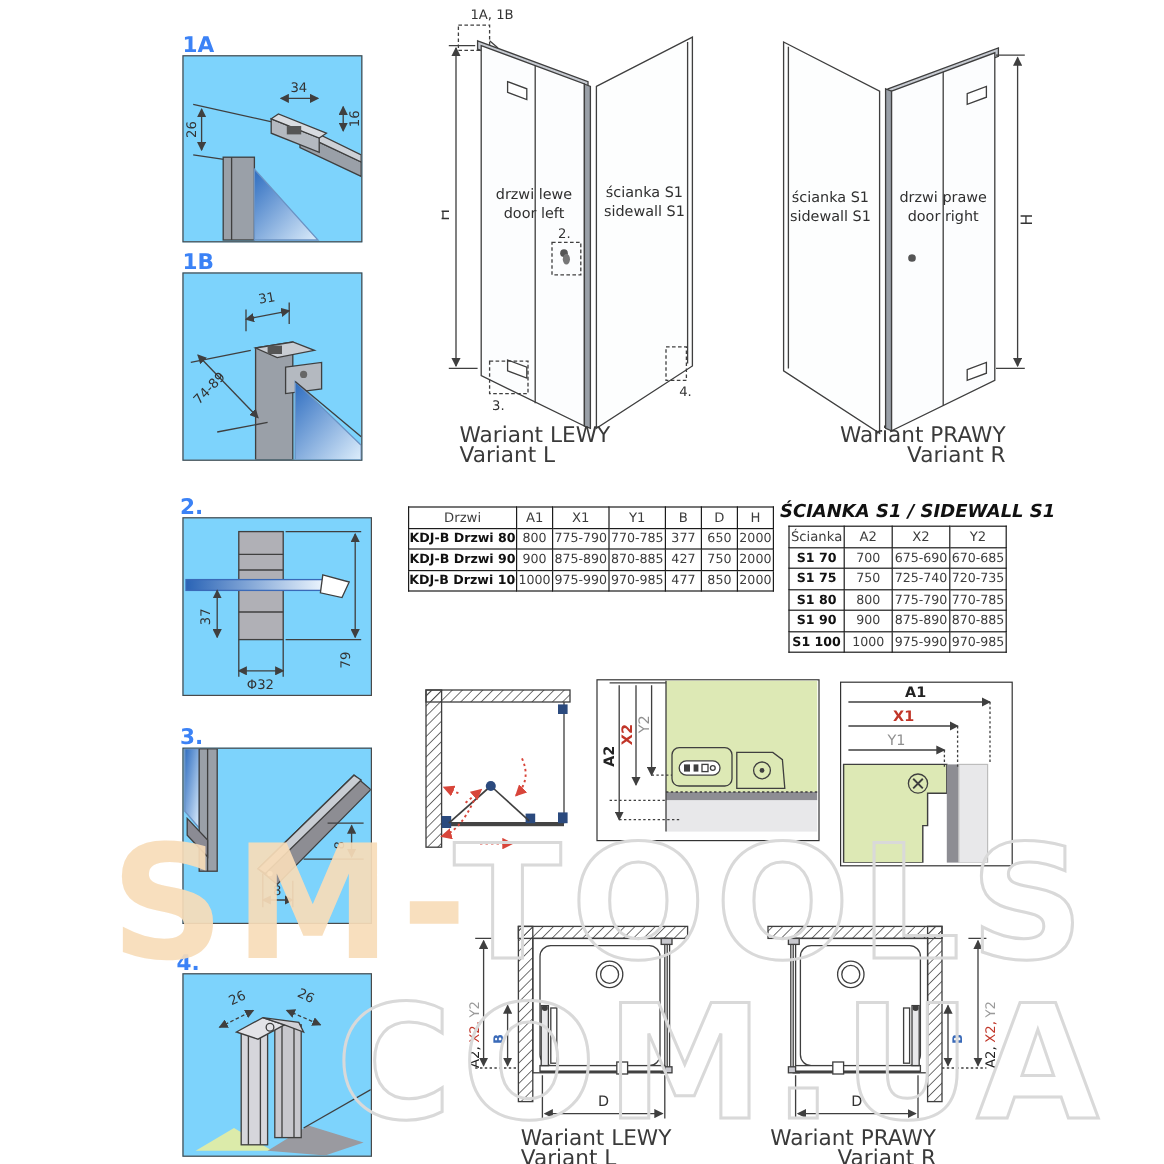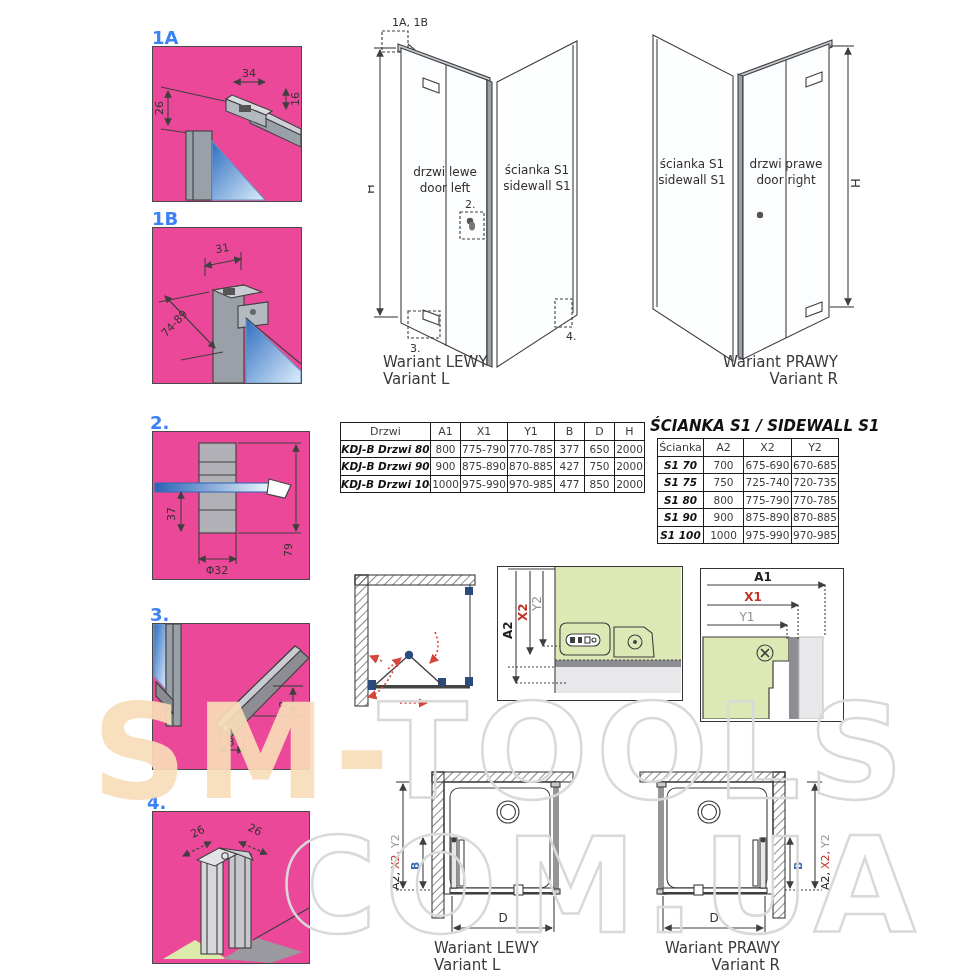--- a/index.html
+++ b/index.html
@@ -1,29 +1,29 @@
 <!DOCTYPE html>
 <html><head>
 <meta charset="utf-8">
 <style>
   html,body{margin:0;padding:0;background:#fff;}
   #stage{position:relative;width:970px;height:970px;background:#fff;overflow:hidden;
          font-family:"DejaVu Sans","Liberation Sans",sans-serif;color:#333;}
   .panel{position:absolute;}
-  .dbox{position:absolute;border:1.4px solid #4a4a4a;background:#ec4899;}
+  .dbox{position:absolute;border:1.4px solid #4a4a4a;background:#7dd3fc;}
   .lbl{position:absolute;font-size:18px;font-weight:600;color:#3b82f6;}
   .iso-label{font-size:12px;fill:#2f2f2f;}
-  .cap{position:absolute;font-size:15px;line-height:17px;color:#3a3a3a;}
+  .cap{position:absolute;font-size:18px;line-height:17px;color:#3a3a3a;}
   .cap.right{text-align:right;}
   .tbl-title{font-size:15px;font-weight:bold;font-style:italic;color:#111;white-space:nowrap;}
   table.dim{border-collapse:collapse;table-layout:fixed;background:#fff;margin-top:3px;}
   table.dim td,table.dim th{border:1.2px solid #1c1c1c;font-size:10.5px;text-align:center;
       padding:0;height:16.5px;overflow:hidden;white-space:nowrap;color:#3c3c3c;}
   table.dim th{font-size:11px;font-weight:normal;}
-  table.dim td.rowlbl{font-weight:bold;font-style:italic;color:#111;}
+  table.dim td.rowlbl{font-weight:bold;color:#111;}
   .c-black{color:#111;} .c-red{color:#c13528;} .c-gray{color:#909090;}
   .c-blue{color:#3a6ab8;} .c-purple{color:#4b3a96;}
   svg text{font-family:"DejaVu Sans","Liberation Sans",sans-serif;}
   .dimtxt{font-size:11px;fill:#333;}
   .wm{position:absolute;left:0;top:0;pointer-events:none;}
 </style>
 </head>
 <body>
 
 <div id="stage">
@@ -90,21 +90,21 @@
           <line x1="88" y1="42" x2="88" y2="24"></line>
         <line x1="12" y1="68" x2="62" y2="120" marker-start="url(#ah)" marker-end="url(#ah)"></line>
         <line x1="6" y1="74" x2="56" y2="64"></line>
           <line x1="28" y1="132" x2="70" y2="124"></line>
       </g>
       <text class="dimtxt" transform="translate(70,24) rotate(-10)" text-anchor="middle">31</text>
       <text class="dimtxt" transform="translate(24,98) rotate(-46)" text-anchor="middle">74-89</text>
     </svg>
   </div>
 
-  <div class="panel" style="left:368px;top:14px">
+  <div class="panel" style="left:368px;top:4px">
     <svg width="235" height="358">
       <g stroke="#3f3f3f" stroke-width="1.1" fill="none">
         <rect x="14" y="17" width="26" height="21" stroke-dasharray="3 2"></rect>
         <line x1="40" y1="30" x2="47" y2="36"></line>
         <polygon points="30,30 122,64 122,71 30,37" fill="#c6cad1"></polygon>
         <polygon points="33,34 119,66 119,351 33,309" fill="#fcfdfe"></polygon>
         <polygon points="119,66 124,68 124,353 119,351" fill="#9aa0a8"></polygon>
         <line x1="78" y1="51" x2="78" y2="332"></line>
         <polygon points="55,64 71,70 71,79 55,73" fill="#fff"></polygon>
         <polygon points="55,296 71,302 71,311 55,305" fill="#fff"></polygon>

